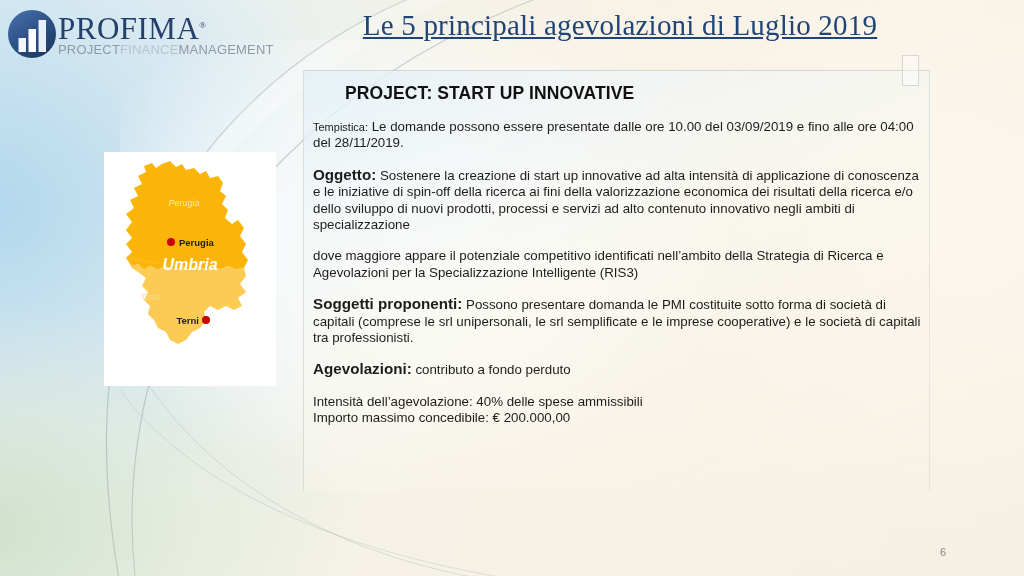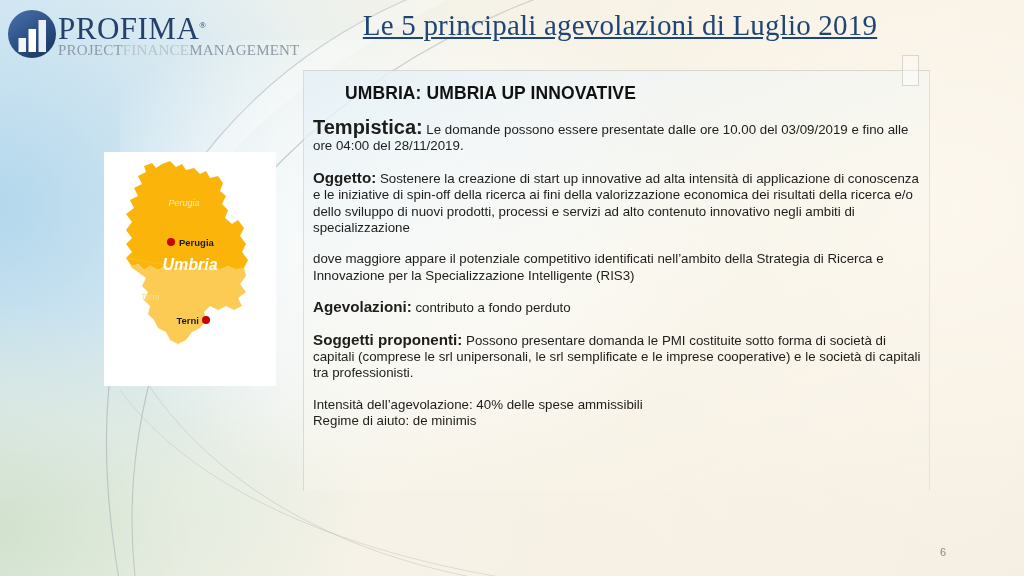--- a/index.html
+++ b/index.html
@@ -108,22 +108,22 @@
     letter-spacing: 0.5px;
     color: #24406b;
     line-height: 34px;
     white-space: nowrap;
   }
   .logo-name sup {
     font-size: 9px;
     vertical-align: super;
   }
   .logo-sub {
-    font-family: Liberation Serif, serif;
-    font-size: 15px;
+    font-family: Liberation Sans, sans-serif;
+    font-size: 13px;
     letter-spacing: 0.2px;
     color: #8d9aa8;
     line-height: 12px;
     white-space: nowrap;
     margin-top: -2px;
   }
   .logo-sub .dim { color: #b9c3cc; }
 
   
   .slide-title {
@@ -202,22 +202,22 @@
   }
   .block {
     margin-top: 15px;
     font-size: 13.3px;
     line-height: 16.4px;
     color: #1d1d1b;
     max-width: 612px;
   }
   .block.tight { }
   .block b {
-    font-weight: bold;
-    font-size: 20px;
+    font-weight: normal;
+    font-size: 11px;
   }
   .block .big {
     font-weight: bold;
     font-size: 15.2px;
   }
   .lines { margin-top: 15px; }
   .lines div {
     font-size: 13.3px;
     line-height: 16.6px;
   }
@@ -322,39 +322,39 @@
       <text x="89" y="166" font-family="Liberation Sans, sans-serif" font-size="9.5" font-weight="bold" fill="#1d1d1b" text-anchor="end">Terni</text>
     </svg>
   </div>
 
   <div class="panel">
     <div class="panel-deco"></div>
   </div>
 
   <div class="content">
 
-    <div class="sec-heading">UMBRIA: UMBRIA UP INNOVATIVE</div>
+    <div class="sec-heading">PROJECT: START UP INNOVATIVE</div>
 
     <div class="block">
       <b>Tempistica:</b><span> Le domande possono essere presentate dalle ore 10.00 del 03/09/2019 e fino alle ore 04:00 del 28/11/2019.</span>
     </div>
 
     <div class="block tight">
       <span class="big">Oggetto:</span><span> Sostenere la creazione di start up innovative ad alta intensità di applicazione di conoscenza e le iniziative di spin-off della ricerca ai fini della valorizzazione economica dei risultati della ricerca e/o dello sviluppo di nuovi prodotti, processi e servizi ad alto contenuto innovativo negli ambiti di specializzazione</span>
     </div>
-    <div class="block tight">dove maggiore appare il potenziale competitivo identificati nell’ambito della Strategia di Ricerca e Innovazione per la Specializzazione Intelligente (RIS3)</div>
+    <div class="block tight">dove maggiore appare il potenziale competitivo identificati nell’ambito della Strategia di Ricerca e Agevolazioni per la Specializzazione Intelligente (RIS3)</div>
+
+    <div class="block">
+      <span class="big">Soggetti proponenti:</span><span> Possono presentare domanda le PMI costituite sotto forma di società di capitali (comprese le srl unipersonali, le srl semplificate e le imprese cooperative) e le società di capitali tra professionisti.</span>
+    </div>
 
     <div class="block">
       <span class="big">Agevolazioni:</span><span> contributo a fondo perduto</span>
     </div>
 
-    <div class="block">
-      <span class="big">Soggetti proponenti:</span><span> Possono presentare domanda le PMI costituite sotto forma di società di capitali (comprese le srl unipersonali, le srl semplificate e le imprese cooperative) e le società di capitali tra professionisti.</span>
-    </div>
-
     <div class="lines">
       <div>Intensità dell’agevolazione: 40% delle spese ammissibili</div>
-      <div>Regime di aiuto: de minimis</div>
+      <div>Importo massimo concedibile: € 200.000,00</div>
     </div>
   </div>
 
   <div class="page-num">6</div>
 </div>
 
 </body></html>

